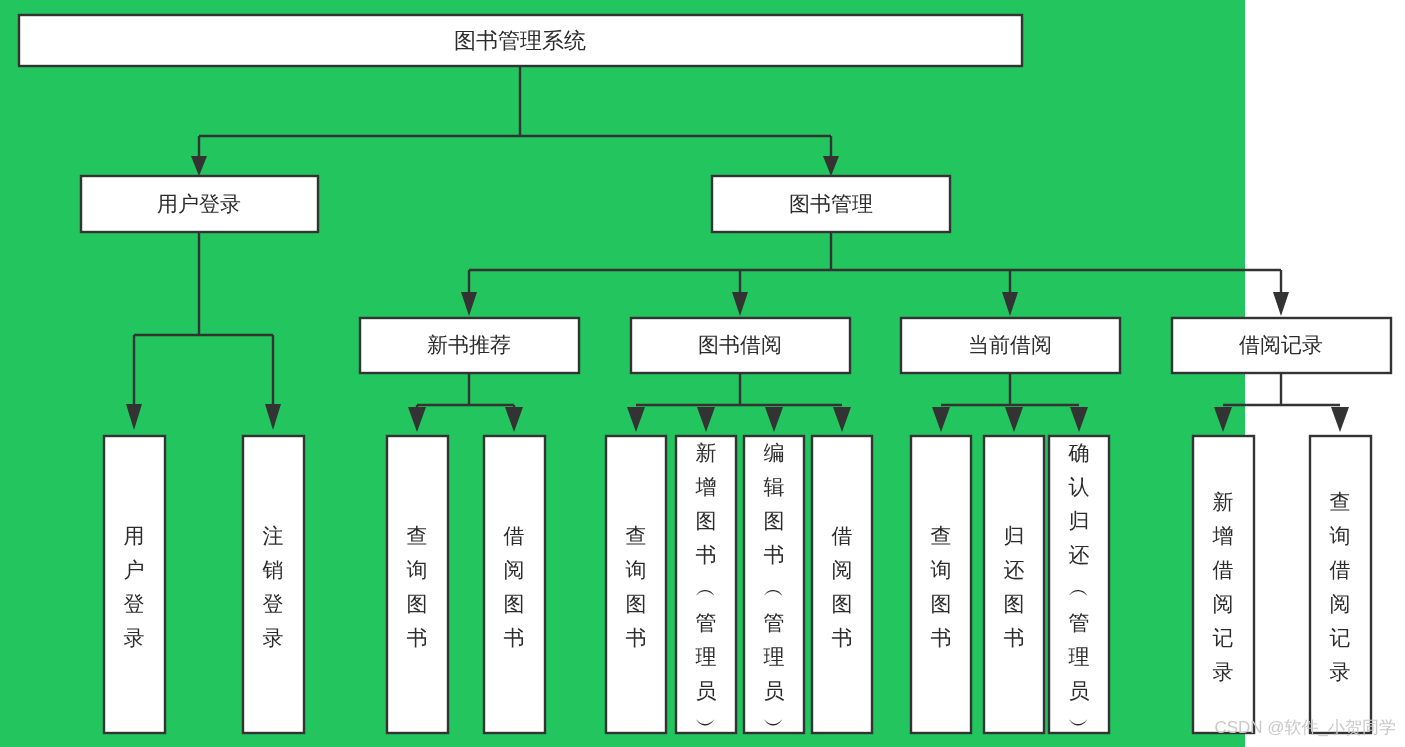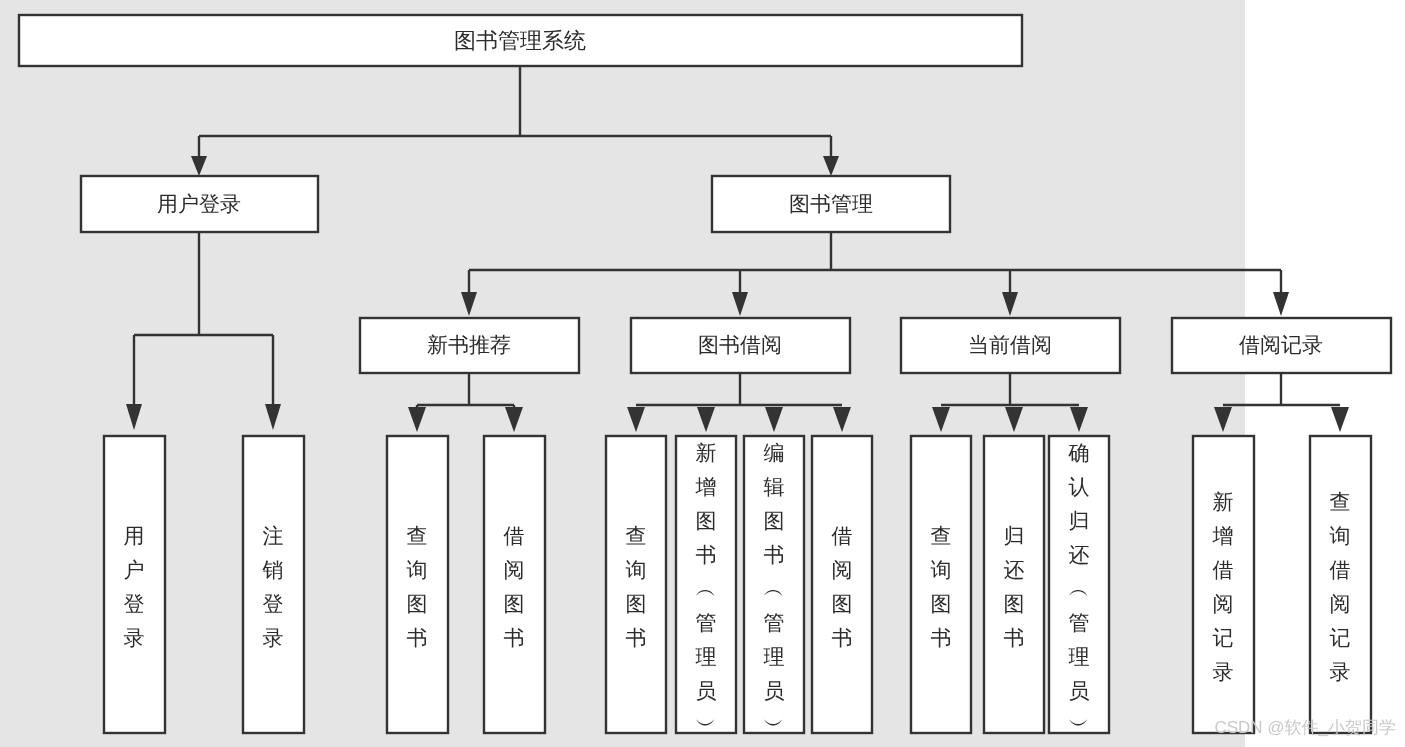--- a/index.html
+++ b/index.html
@@ -10,21 +10,21 @@
   body {
     width: 1405px;
     height: 747px;
     font-family: "Liberation Sans", "DejaVu Sans", sans-serif;
     overflow: hidden;
   }
   #diagram-root {
     position: relative;
     width: 1245px;
     height: 747px;
-    background: #e5e5e5;
+    background: #22c55e;
   }
   svg#flowchart {
     position: absolute;
     left: 0;
     top: 0;
     width: 1405px;
     height: 747px;
     display: block;
   }
   .node-box {

